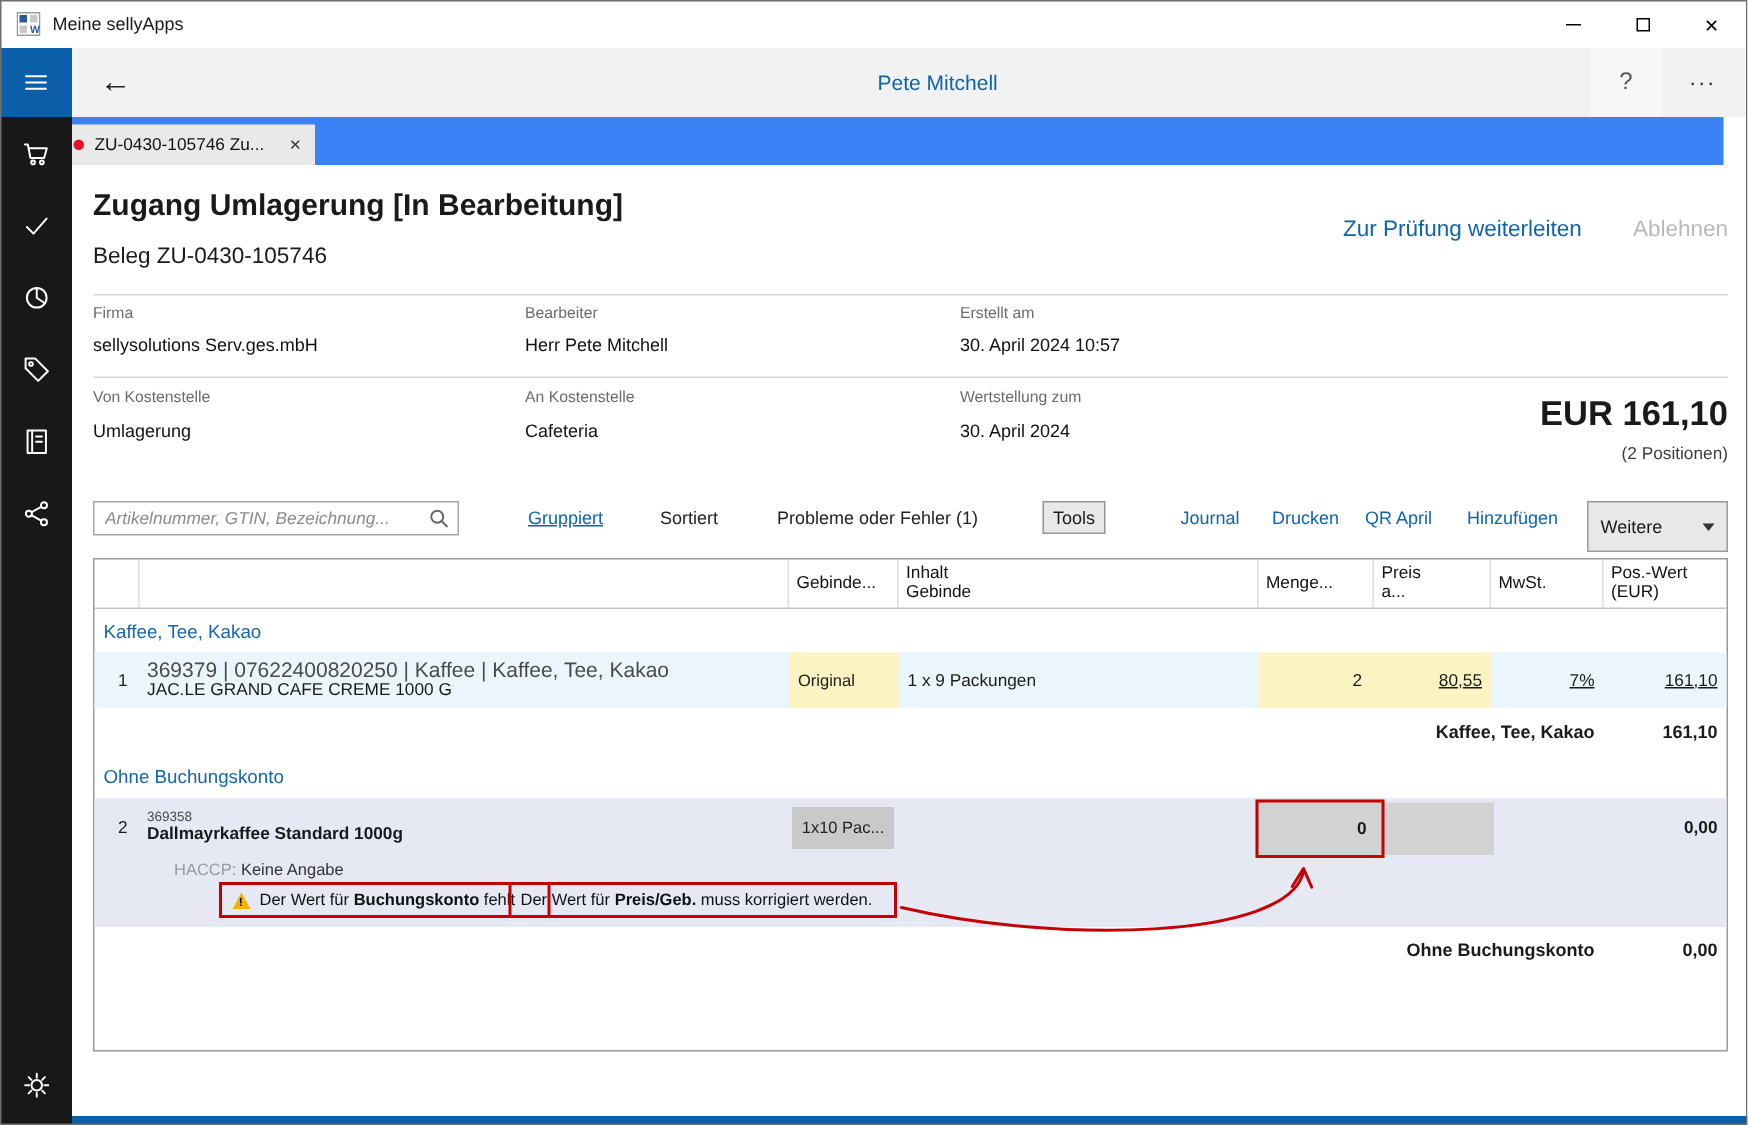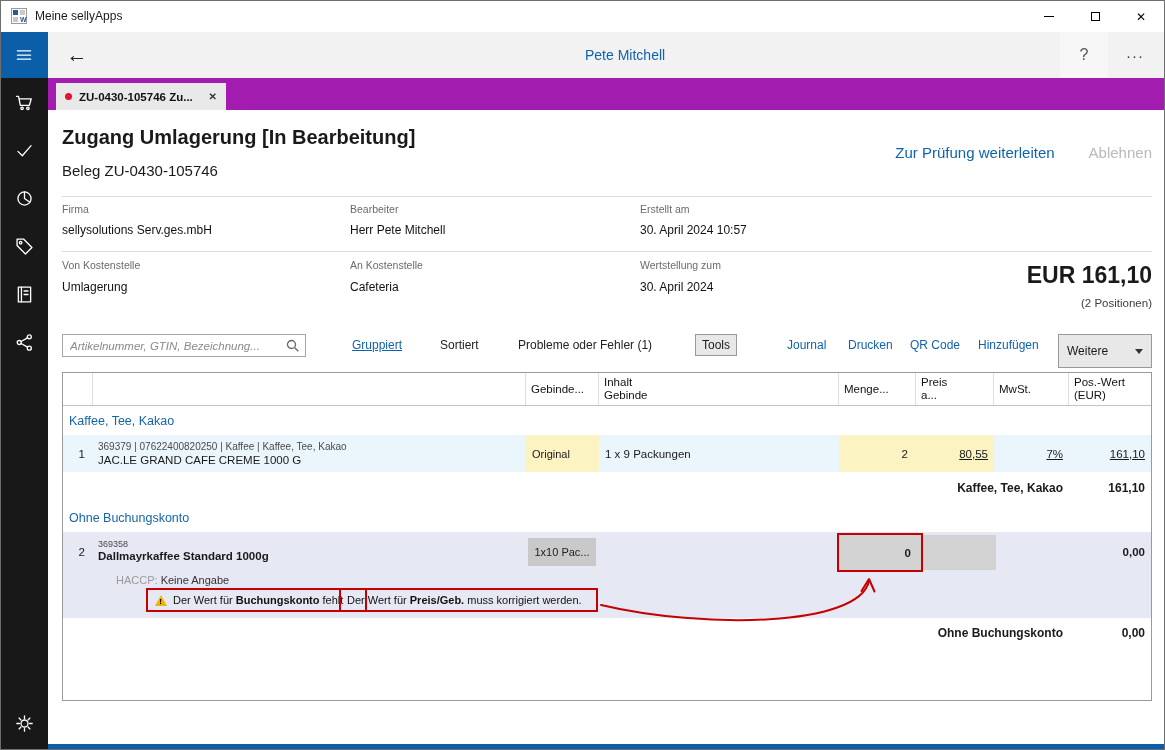--- a/index.html
+++ b/index.html
@@ -32,21 +32,21 @@
 
   
   .appbar { position:absolute; left:48px; top:32px; width:1117px; height:46px; background:#f2f2f2; }
   .back-btn { position:absolute; left:12px; top:0; height:46px; width:34px; display:flex; align-items:center; justify-content:center; font-size:21px; color:#222; }
   .appbar-title { position:absolute; left:55px; top:0; height:46px; display:flex; align-items:center; font-weight:700; font-size:14.5px; color:#111; }
   .appbar-user { position:absolute; left:537px; top:0; height:46px; display:flex; align-items:center; font-size:14px; color:#0f63ad; }
   .help-btn { position:absolute; right:57px; top:0; width:48px; height:46px; background:#f7f7f7; display:flex; align-items:center; justify-content:center; font-size:16px; color:#555; }
   .more-btn { position:absolute; right:6px; top:0; width:48px; height:46px; display:flex; align-items:center; justify-content:center; font-size:15px; letter-spacing:1px; color:#333; }
 
   
-  .tabstrip { position:absolute; left:48px; top:78px; width:1117px; height:32px; background:#a21caf;font-weight:bold; }
+  .tabstrip { position:absolute; left:32px; top:78px; width:1117px; height:32px; background:#3b82f6; }
   .tab { position:absolute; left:8px; top:5px; height:27px; width:170px; background:#e9e9e9; display:flex; align-items:center; }
   .tab-dot { width:7px; height:7px; border-radius:50%; background:#e8112d; margin-left:9px; flex:none; }
   .tab-label { margin-left:7px; font-size:11.5px; color:#111; white-space:nowrap; }
   .tab-close { margin-left:auto; margin-right:9px; font-size:10px; color:#333; }
 
   
   .content { position:absolute; left:48px; top:110px; width:1117px; height:634px; background:#fff; }
   .doc-title { position:absolute; left:14px; top:16px; font-size:20px; font-weight:700; }
   .doc-actions { position:absolute; right:13px; top:34px; display:flex; gap:34px; font-size:15px; }
   .action-forward { color:#0f63ad; }
@@ -77,21 +77,21 @@
   .table { position:absolute; left:14px; top:262px; width:1090px; height:329px; border:1px solid #9a9a9a; background:#fff; }
   .trow { display:grid; grid-template-columns:30px 433px 73px 240px 77px 78px 75px 1fr; }
   .thead { height:33px; border-bottom:1px solid #c3c3c3; }
   .th { padding:2px 5px; display:flex; flex-direction:column; justify-content:center; font-size:11.5px; line-height:13px; border-right:1px solid #dedede; color:#111; }
   .th:last-child { border-right:none; }
   .group-h { height:29px; display:flex; align-items:center; padding-left:6px; color:#1565a8; font-size:12.5px; }
   .row1 { height:37px; background:#ebf6fc; }
   .cell { display:flex; align-items:center; font-size:11.5px; }
   .num { justify-content:flex-end; padding-right:8px; }
   .desc { flex-direction:column; align-items:flex-start; justify-content:center; padding-left:5px; }
-  .meta { font-size:10px; color:#4a4a4a; line-height:11px; }
+  .meta { font-size:14px; color:#4a4a4a; line-height:11px; }
   .name1 { font-size:11.5px; margin-top:2px; }
   .yellow { background:#fbf3c1; }
   .gebinde1 { padding-left:6px; font-size:11px; }
   .inhalt { padding-left:6px; }
   .rightcell { justify-content:flex-end; padding-right:6px;text-decoration:underline; }
   .menge1 { justify-content:flex-end; padding-right:8px; }
   .gfoot { height:31px; display:grid; grid-template-columns:1006px 1fr; align-items:center; font-weight:700; font-size:12px; }
   .gfoot-2 { height:29px; }
   .flabel { text-align:right; padding-right:6px; }
   .fval { text-align:right; padding-right:6px; }
@@ -255,21 +255,21 @@
       </svg>
   </div>
   <span class="tb-link blue-link" style="left:304px; text-decoration:underline">Gruppiert</span>
   <span class="tb-link plain-link" style="left:392px">Sortiert</span>
   <span class="tb-link plain-link" style="left:470px">Probleme oder Fehler (1)</span>
   <div class="tools-btn">
       <span>Tools</span>
     </div>
   <span class="tb-link blue-link" style="left:739px">Journal</span>
   <span class="tb-link blue-link" style="left:800px">Drucken</span>
-  <span class="tb-link blue-link" style="left:862px">QR Code</span>
+  <span class="tb-link blue-link" style="left:862px">QR April</span>
   <span class="tb-link blue-link" style="left:930px">Hinzufügen</span>
   <div class="weitere-btn">
     <span>Weitere</span>
     <span class="chevron-down"></span>
   </div>
 
   <div class="table">
     <div class="trow thead">
       <div class="th"></div>
       <div class="th"></div>

